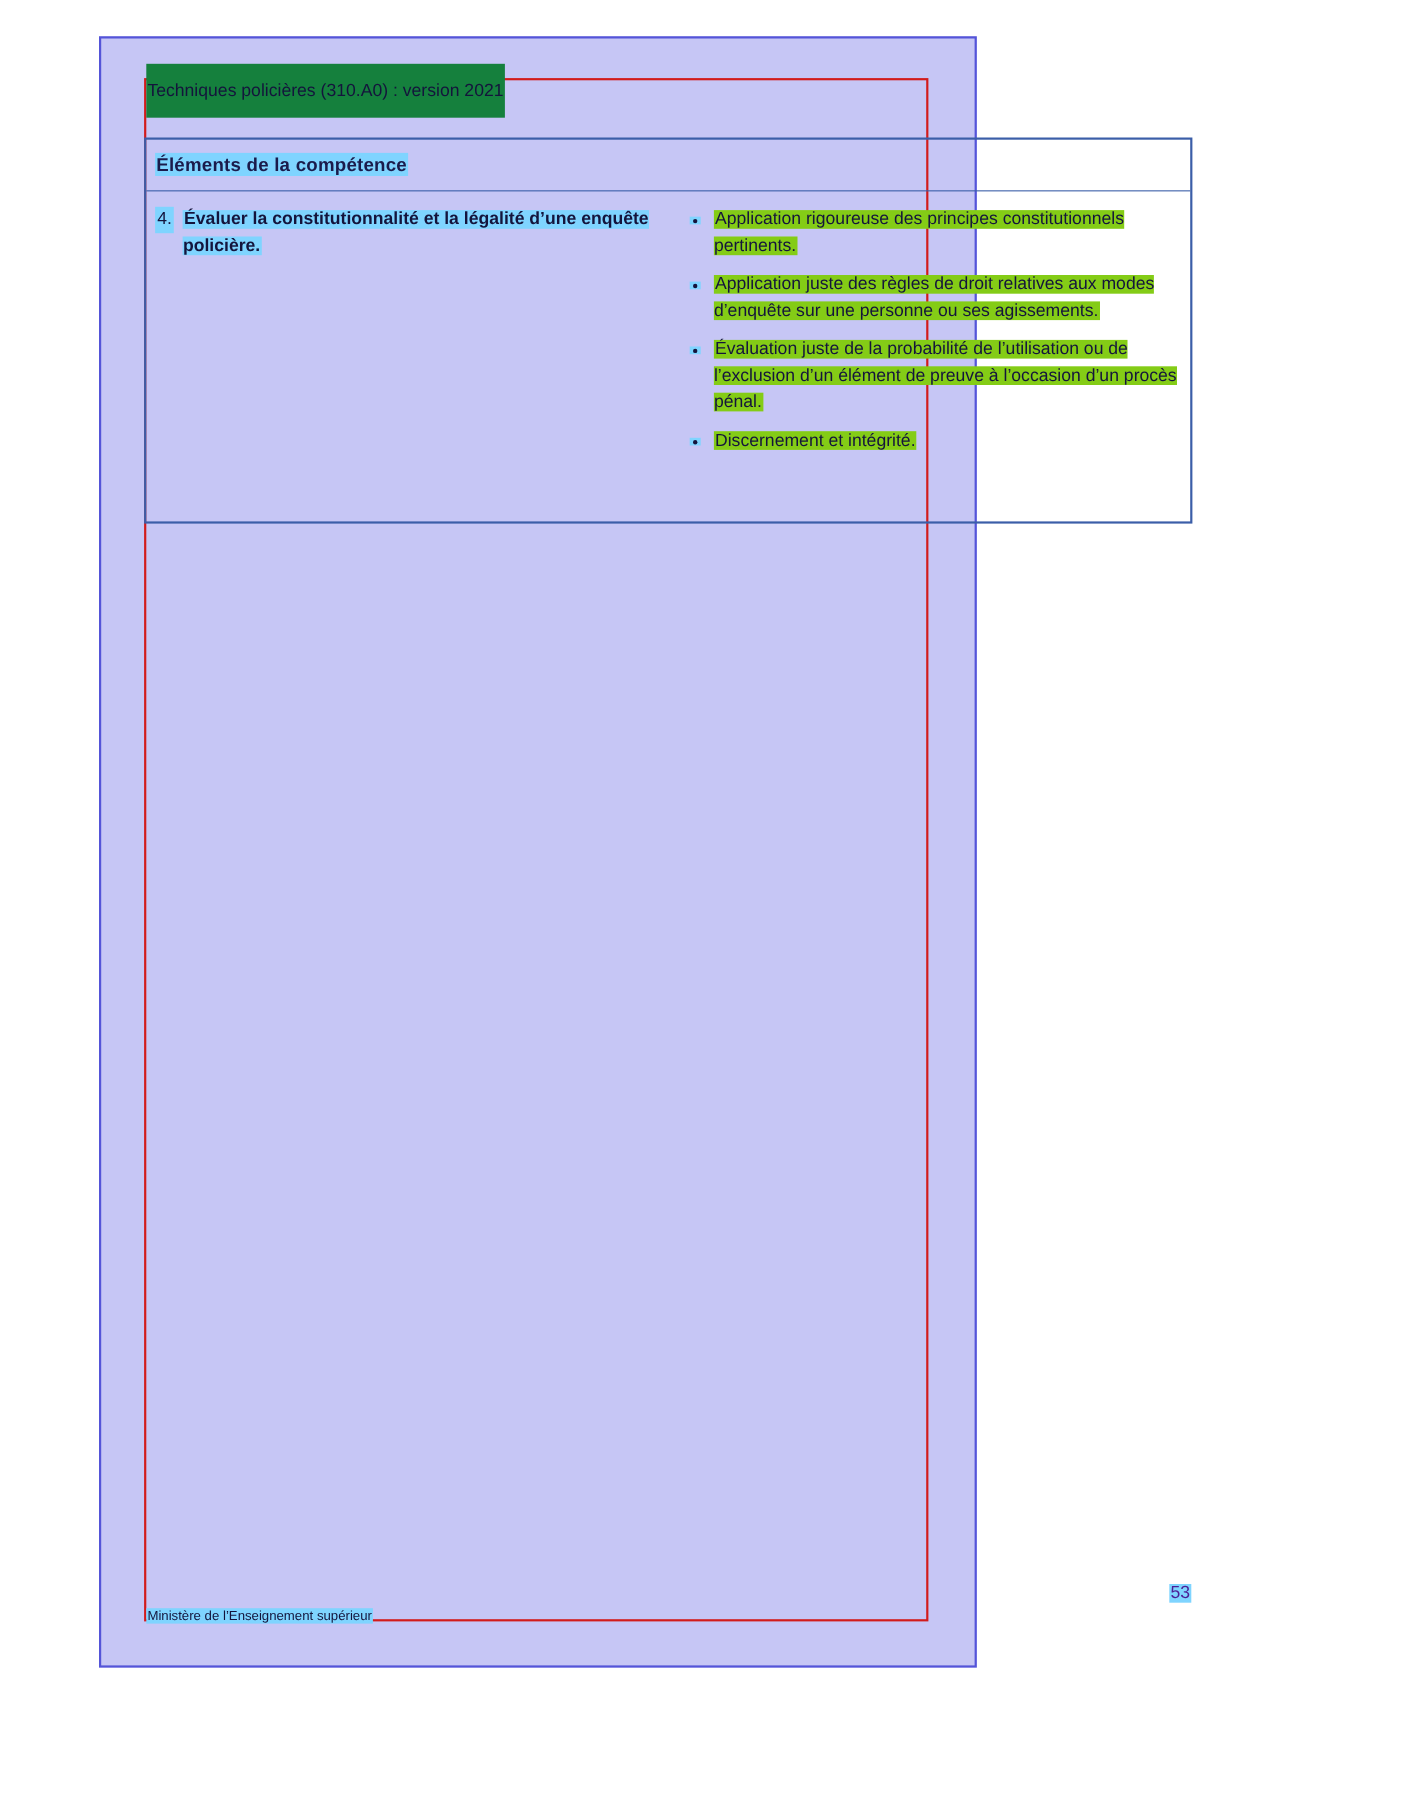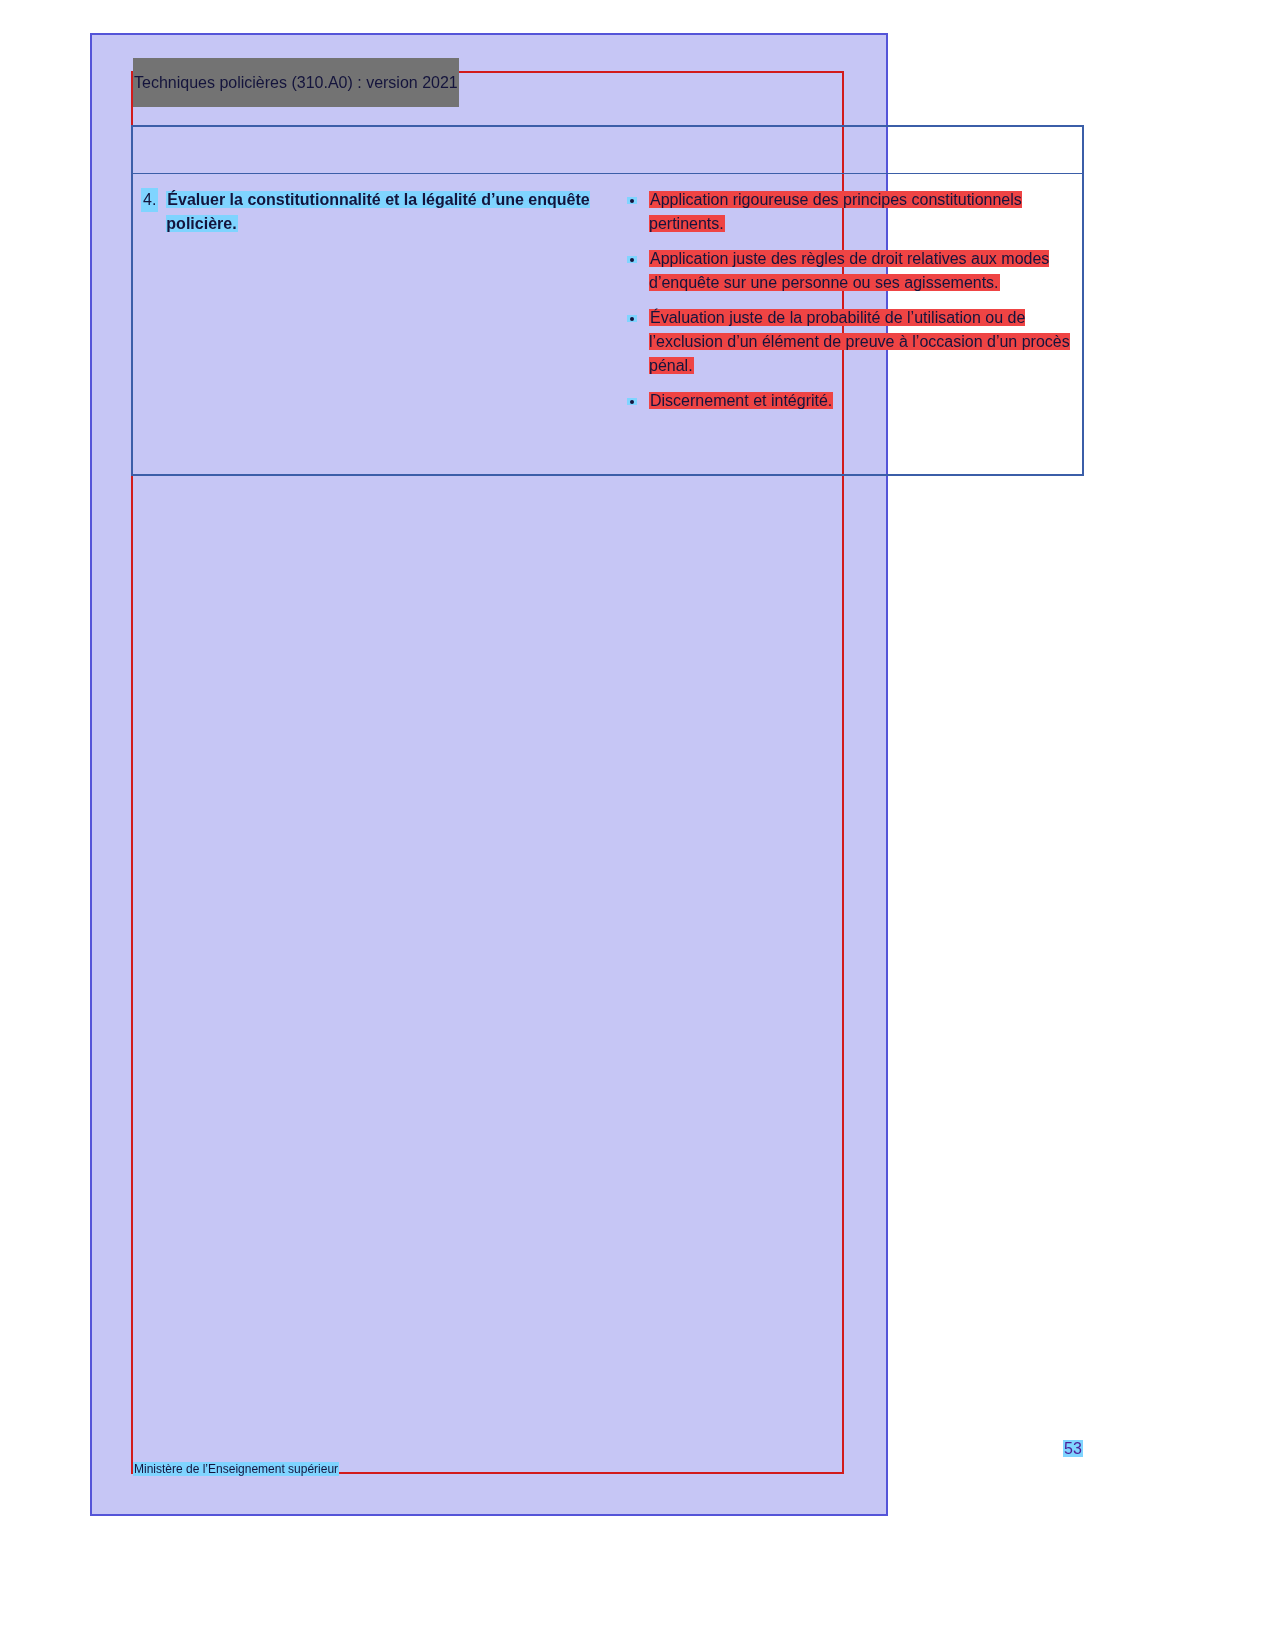--- a/index.html
+++ b/index.html
@@ -136,34 +136,34 @@
     content: "";
     position: absolute;
     left: 3px;
     top: 2px;
     width: 4px;
     height: 4px;
     background: #14143c;
     border-radius: 50%;
   }
   ul.criteria li .hl {
-    background: #ef4444;
+    background: #84cc16;
     padding: 0 1px;
   }
 
   
   .doc-header {
     position: absolute;
     left: 133px;
     top: 72px;
     font-size: 16px;
     line-height: 22px;
     color: #14143c;
   }
-  .doc-header .hl { background: #737373; padding: 16px 1px; }
+  .doc-header .hl { background: #15803d; padding: 16px 1px; }
 
   .doc-footer {
     position: absolute;
     left: 133px;
     top: 1458px;
     font-size: 12px;
     line-height: 22px;
     color: #14143c;
   }
   .doc-footer .hl { background: #7fd4ff; padding: 0 1px; }
@@ -185,20 +185,23 @@
 
 <div class="content-frame"></div>
 
 <div class="doc-header">
   <span class="hl">Techniques policières (310.A0) : version 2021</span>
 </div>
 
 <div class="table-wrap">
 
   <div class="table-head">
+    <div class="col-a">
+      <span class="hl-head">Éléments de la compétence</span>
+    </div>
   </div>
 
   <div class="table-body">
 
     <div class="col-left">
       <div class="element-row">
         <span class="el-num">4.</span>
         <span class="el-text"><span class="hl">Évaluer la constitutionnalité et la légalité d’une enquête policière.</span></span>
       </div>
     </div>

